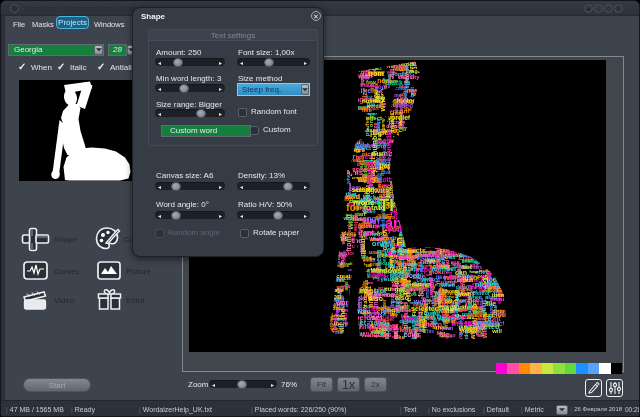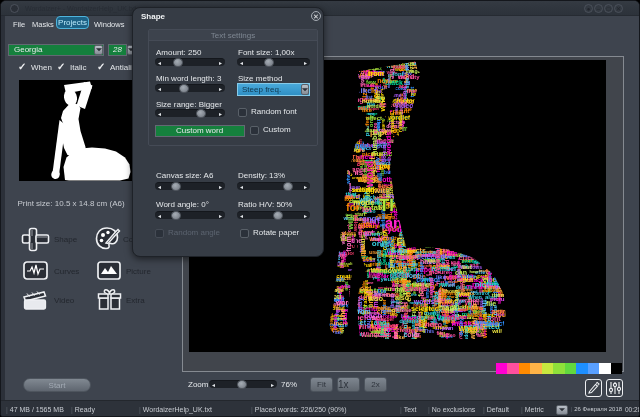--- a/index.html
+++ b/index.html
@@ -973,21 +973,20 @@
 <svg width="114" height="101" viewBox="18 79 114 101" style="position:absolute;left:18px;top:79px">
       <rect x="18" y="79" width="114" height="101" fill="#000"></rect>
       <path d="M75.7,94.9 L76.0,96.7 L76.0,98.6 L75.6,100.3 L75.0,101.8 L74.0,103.1 L72.9,104.0 L71.6,104.5 L70.1,104.7 L68.7,104.4 L67.2,103.8 L65.9,102.8 L64.8,101.4 L63.9,99.8 L63.3,98.1 L63.0,96.3 L63.0,94.4 L63.4,92.7 L64.0,91.2 L65.0,89.9 L66.1,89.0 L67.4,88.5 L68.9,88.3 L70.3,88.6 L71.8,89.2 L73.1,90.2 L74.2,91.6 L75.1,93.2 Z" fill="#fff"></path>
       <path d="M63.0,84.0 L89.0,80.5 L91.0,87.5 L65.0,92.5 Z" fill="#fff"></path>
       <path d="M83.0,81.0 L91.5,84.5 L84.0,108.0 L75.5,104.5 Z" fill="#fff"></path>
       <path d="M67.5,104.0 L72.5,101.5 L76.5,103.5 L79.5,107.0 L77.5,118.0 L79.5,130.0 L84.5,146.0 L85.0,154.0 L75.0,154.5 L66.5,154.0 L63.0,147.0 L61.0,137.0 L63.0,125.0 L60.0,117.0 L62.0,110.0 Z" fill="#fff"></path>
       <path d="M58.5,119.0 L64.5,124.0 L58.0,174.0 L51.5,172.0 Z" fill="#fff"></path>
       <path d="M58.6,174.3 L58.3,175.3 L57.8,176.2 L57.2,176.9 L56.4,177.5 L55.5,177.8 L54.5,178.0 L53.6,177.9 L52.7,177.6 L51.9,177.1 L51.2,176.4 L50.7,175.6 L50.4,174.7 L50.3,173.7 L50.4,172.7 L50.7,171.7 L51.2,170.8 L51.8,170.1 L52.6,169.5 L53.5,169.2 L54.5,169.0 L55.4,169.1 L56.3,169.4 L57.1,169.9 L57.8,170.6 L58.3,171.4 L58.6,172.3 L58.7,173.3 Z" fill="#fff"></path>
       <path d="M64.0,179.0 L62.5,166.0 L65.5,156.5 L72.0,150.5 L80.0,147.5 L91.0,146.5 L104.0,147.5 L115.0,150.5 L124.0,156.5 L128.5,163.5 L129.5,171.0 L127.5,177.5 L119.0,179.5 L68.0,179.5 Z" fill="#fff"></path>
     </svg>
-<div id="printsize">Print size: 10.5 x 14.8 cm (A6)</div>
 
 <svg class="icon" style="left:20px;top:226px" width="29" height="25" viewBox="0 0 29 25">
  <g stroke="#eef0f3" stroke-width="1.6" fill="#2a2e36">
         <rect x="8.5" y="1.5" width="7" height="22" rx="2"></rect>
         <rect x="1.5" y="8" width="7" height="8" rx="1.5"></rect>
         <rect x="15" y="8" width="12.5" height="8" rx="1.5"></rect>
       </g>
  <g stroke="#c8ccd2" stroke-width="0.7">
         <path d="M17 9 v2 M19 9 v2 M21 9 v2 M23 9 v2 M25 9 v2"></path>
         <path d="M10 4 h2 M10 6 h2 M10 8 h2 M10 17 h2 M10 19 h2 M10 21 h2"></path>
@@ -1031,21 +1030,21 @@
 
 <div id="startbtn">Start</div>
 <div class="lbl" style="left:187px;top:379px">Zoom</div>
 <div class="sl" style="left:208px;top:379px;width:68px;height:8px">
 <span class="sla" style="left:2px">◄</span>
       <span class="sla" style="right:2px">►</span>
 <span class="thumb" style="left:28px"></span>
     </div>
 <div class="lbl" style="left:280px;top:379px">76%</div>
 <div style="position:absolute;left:309px;top:376px;width:23px;height:15px;border-radius:3px;background:linear-gradient(#7e8690,#60676f);border:1px solid #4c535c;color:#2e343c;font-size:8px;text-align:center;line-height:14px">Fit</div>
-<div style="position:absolute;left:336px;top:376px;width:23px;height:15px;border-radius:3px;background:linear-gradient(#7e8690,#60676f);border:1px solid #4c535c;color:#2e343c;font-size:10px;text-align:left;line-height:14px">1x</div>
+<div style="position:absolute;left:336px;top:376px;width:23px;height:15px;border-radius:3px;background:linear-gradient(#7e8690,#60676f);border:1px solid #4c535c;color:#2e343c;font-size:13px;text-align:center;line-height:14px">1x</div>
 <div style="position:absolute;left:363px;top:376px;width:23px;height:15px;border-radius:3px;background:linear-gradient(#7e8690,#60676f);border:1px solid #4c535c;color:#2e343c;font-size:8px;text-align:center;line-height:14px">2x</div>
 <div id="statusbar">
 <span class="st" style="left:5px"><span class="sep">|</span> 47 MB / 1565 MB</span>
 <span class="st" style="left:70px"><span class="sep">|</span> Ready</span>
 <span class="st" style="left:138px"><span class="sep">|</span> WordaizerHelp_UK.txt</span>
 <span class="st" style="left:250px"><span class="sep">|</span> Placed words: 226/250 (90%)</span>
 <span class="st" style="left:399px"><span class="sep">|</span> Text</span>
 <span class="st" style="left:427px"><span class="sep">|</span> No exclusions</span>
 <span class="st" style="left:482px"><span class="sep">|</span> Default</span>
 <span class="st" style="left:520px"><span class="sep">|</span> Metric</span>
@@ -1081,21 +1080,21 @@
       <div id="szmethod">Steep freq.</div>
       <div class="combtn" style="left:168px;top:76px;width:8px;height:11px"></div>
       <div class="lbl" style="left:23px;top:92px">Size range: Bigger</div>
       <div class="sl" style="left:22px;top:101px;width:70px;height:8px">
 <span class="sla" style="left:2px">◄</span>
         <span class="sla" style="right:2px">►</span>
 <span class="thumb" style="left:41px"></span>
       </div>
       <div class="cb " style="left:105px;top:100px"></div>
       <div class="lbl " style="left:118px;top:99px">Random font</div>
-      <div class="field" style="left:22px;top:117px;width:90px;height:12px;line-height:10px;padding-left:20px">Custom word</div>
+      <div class="field" style="left:28px;top:117px;width:90px;height:12px;line-height:10px;padding-left:8px">Custom word</div>
       <div class="cb " style="left:117px;top:118px"></div>
       <div class="lbl " style="left:130px;top:117px">Custom</div>
       <div class="lbl" style="left:23px;top:163px">Canvas size: A6</div>
       <div class="lbl" style="left:105px;top:163px">Density: 13%</div>
       <div class="sl" style="left:22px;top:174px;width:70px;height:8px">
 <span class="sla" style="left:2px">◄</span>
         <span class="sla" style="right:2px">►</span>
 <span class="thumb" style="left:16px"></span>
       </div>
       <div class="sl" style="left:104px;top:174px;width:73px;height:8px">

